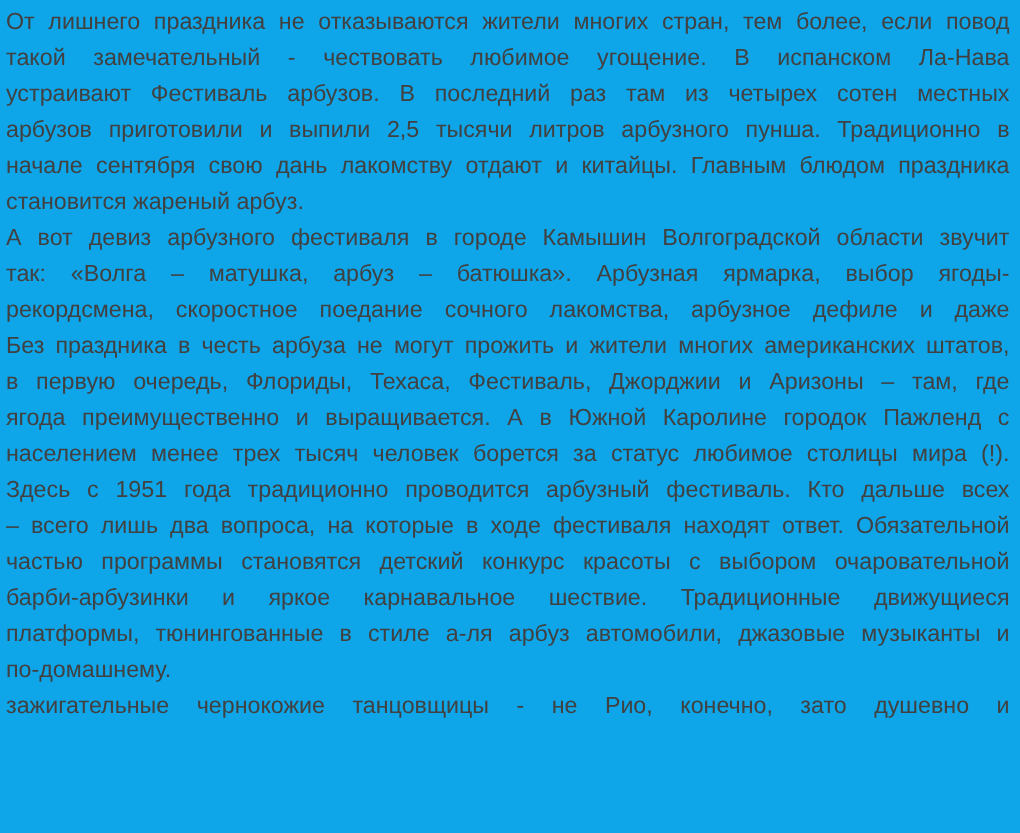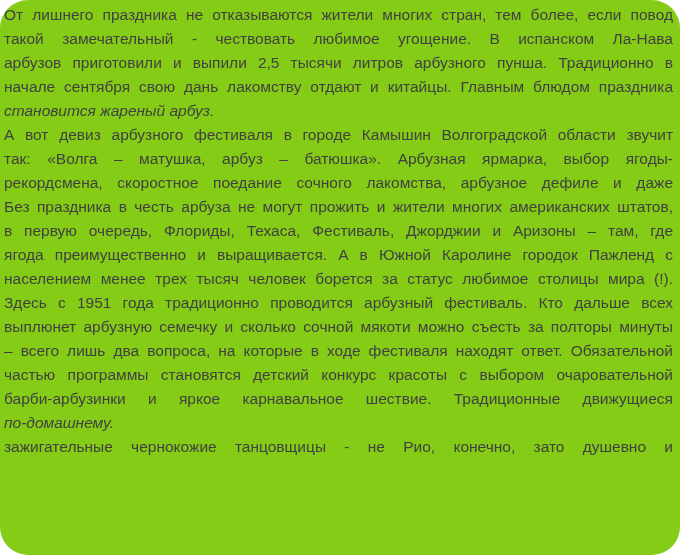--- a/index.html
+++ b/index.html
@@ -6,68 +6,67 @@
     margin: 0;
     padding: 0;
     background: #ffffff;
   }
   .page {
     width: 680px;
     height: 555px;
     box-sizing: border-box;
     padding: 3px 7px 0 4px;
     overflow: hidden;
-    background: #84cc16;
+    background: #0ea5e9;
     color: #414141;
     font-family: "Liberation Sans", sans-serif;
-    border-radius: 28px;
     -webkit-font-smoothing: antialiased;
   }
   .paragraph {
     margin: 0;
     padding: 0;
   }
   .line {
     font-size: 15.5px;
     line-height: 24px;
     white-space: normal;
     text-align: justify;
     text-align-last: justify;
     overflow: hidden;
   }
   .line.last {
     text-align: right;
     text-align-last: left;
-    font-style: italic;
   }
 </style>
 </head>
 <body>
 
 <div class="page">
   <div>
       <div class="paragraph">
         <div class="line">От лишнего праздника не отказываются жители многих стран, тем более, если повод</div>
         <div class="line">такой замечательный - чествовать любимое угощение. В испанском Ла-Нава</div>
+        <div class="line">устраивают Фестиваль арбузов. В последний раз там из четырех сотен местных</div>
         <div class="line">арбузов приготовили и выпили 2,5 тысячи литров арбузного пунша. Традиционно в</div>
         <div class="line">начале сентября свою дань лакомству отдают и китайцы. Главным блюдом праздника</div>
         <div class="line last">становится жареный арбуз.</div>
       </div>
       <div class="paragraph">
         <div class="line">А вот девиз арбузного фестиваля в городе Камышин Волгоградской области звучит</div>
         <div class="line">так: «Волга – матушка, арбуз – батюшка». Арбузная ярмарка, выбор ягоды-</div>
         <div class="line">рекордсмена, скоростное поедание сочного лакомства, арбузное дефиле и даже</div>
       </div>
       <div class="paragraph">
         <div class="line">Без праздника в честь арбуза не могут прожить и жители многих американских штатов,</div>
         <div class="line">в первую очередь, Флориды, Техаса, Фестиваль, Джорджии и Аризоны – там, где</div>
         <div class="line">ягода преимущественно и выращивается. А в Южной Каролине городок Пажленд с</div>
         <div class="line">населением менее трех тысяч человек борется за статус любимое столицы мира (!).</div>
         <div class="line">Здесь с 1951 года традиционно проводится арбузный фестиваль. Кто дальше всех</div>
-        <div class="line">выплюнет арбузную семечку и сколько сочной мякоти можно съесть за полторы минуты</div>
         <div class="line">– всего лишь два вопроса, на которые в ходе фестиваля находят ответ. Обязательной</div>
         <div class="line">частью программы становятся детский конкурс красоты с выбором очаровательной</div>
         <div class="line">барби-арбузинки и яркое карнавальное шествие. Традиционные движущиеся</div>
+        <div class="line">платформы, тюнингованные в стиле а-ля арбуз автомобили, джазовые музыканты и</div>
         <div class="line last">по-домашнему.</div>
         <div class="line">зажигательные чернокожие танцовщицы - не Рио, конечно, зато душевно и</div>
       </div>
     </div>
 </div>
 
 </body></html>

